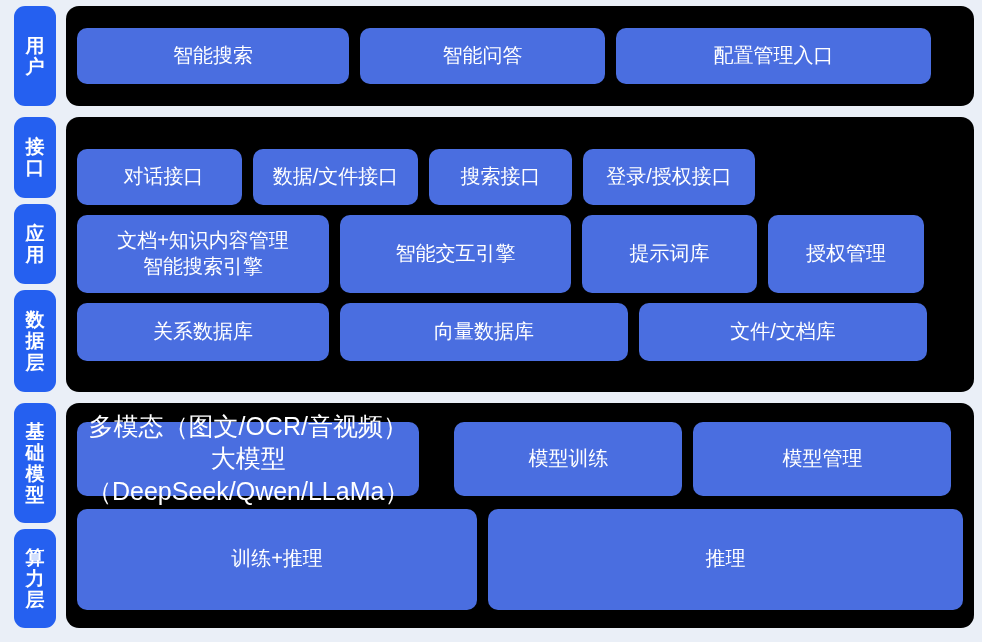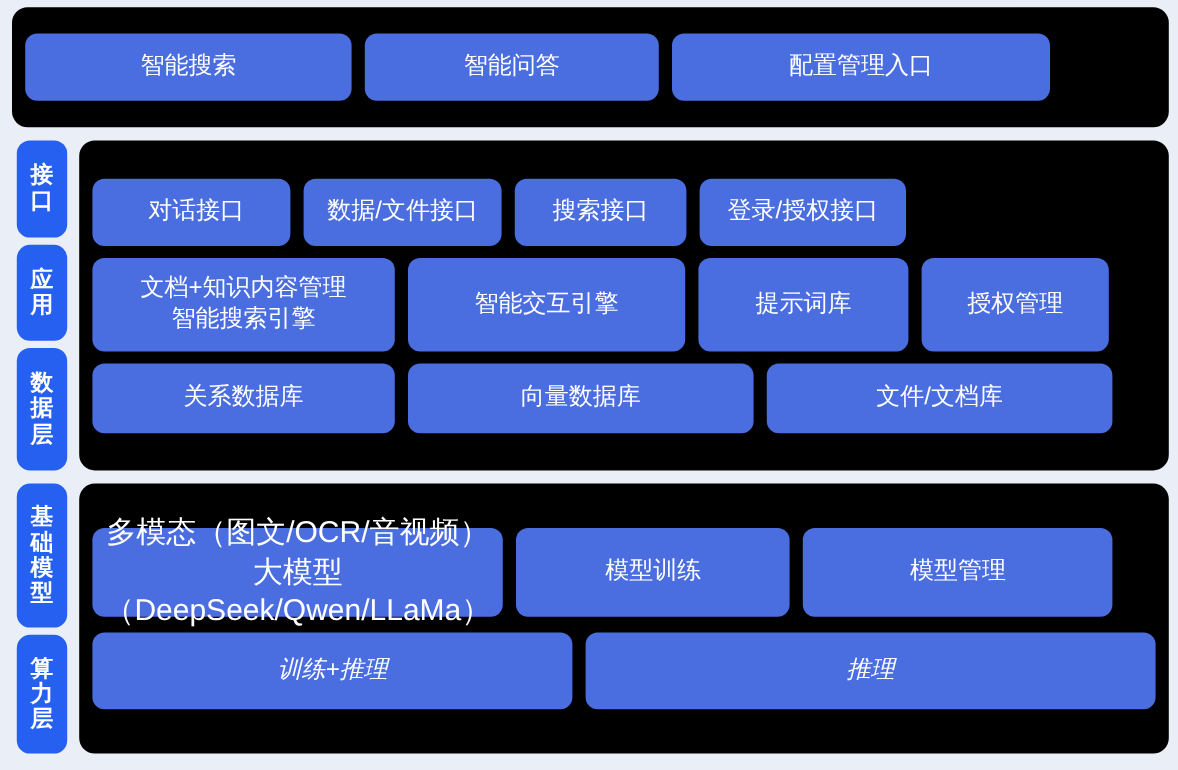--- a/index.html
+++ b/index.html
@@ -131,35 +131,40 @@
   .b-a4 { flex: 0 0 156px; }
 
   .b-d1 { flex: 0 0 252px; }
   .b-d2 { flex: 0 0 288px; }
   .b-d3 { flex: 0 0 288px; }
 
   
   .band-base { height: 225px; }
   .band-base .panel { gap: 13px; padding: 14px 11px; }
   .band-base .row-model { height: 74px; }
-  .band-base .row-compute { height: 64px; font-style: italic; }
+  .band-base .row-compute { height: 101px; }
 
   .b-m1 { flex: 0 0 334px; font-size: 25px; line-height: 1.3; }
-  .b-m2 { flex: 0 0 228px; }
+  .b-m2 { flex: 0 0 228px; margin-left: 24px; }
   .b-m3 { flex: 0 0 258px; }
 
   .b-c1 { flex: 0 0 400px; }
   .b-c2 { flex: 1 1 auto; }
 </style>
 </head>
 <body>
 
 <div class="diagram">
 
   <div class="band band-user">
+    <div class="rail">
+      <div class="pill">
+        <span>用户</span>
+      </div>
+    </div>
     <div class="panel">
       <div class="row">
         <div class="box b-u1">智能搜索</div>
         <div class="box b-u2">智能问答</div>
         <div class="box b-u3">配置管理入口</div>
       </div>
     </div>
   </div>
 
   <div class="band band-mid">

